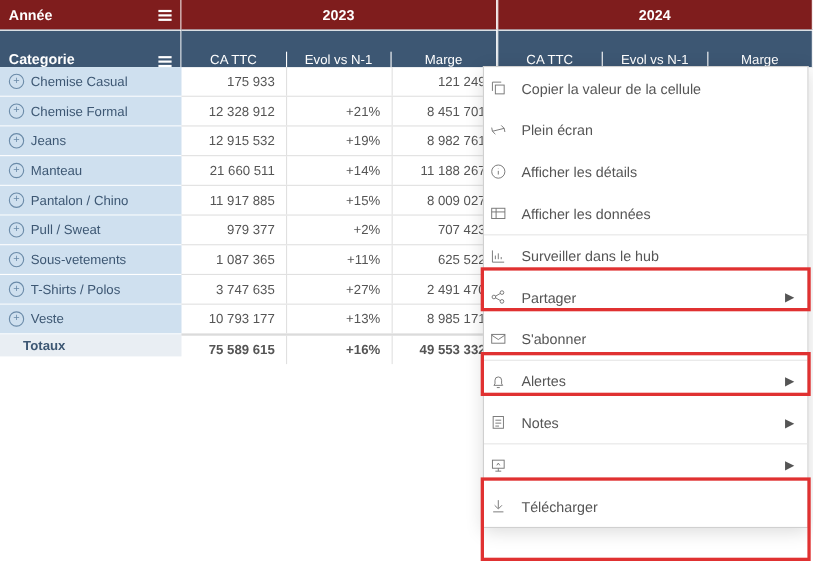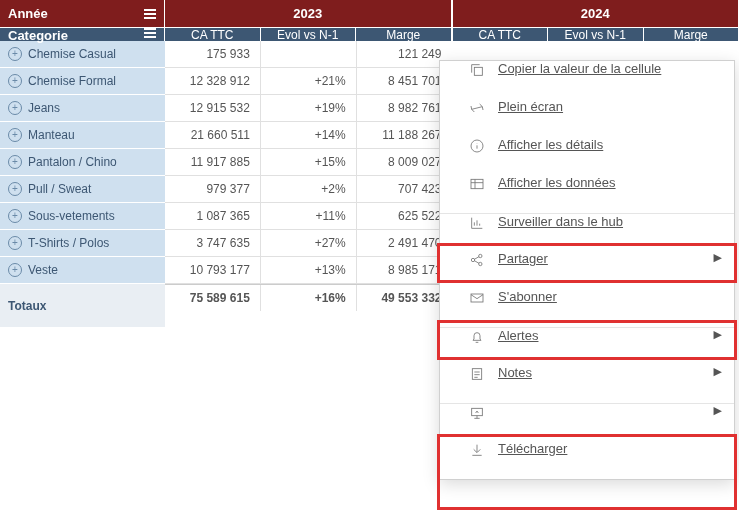--- a/index.html
+++ b/index.html
@@ -4,47 +4,47 @@
 <style>
 * { box-sizing: border-box; margin: 0; padding: 0; }
 body { font-family: "Segoe UI", Arial, sans-serif; font-size: 12px; color: #333; background: #fff; width: 739px; height: 510px; overflow: hidden; position: relative; }
 
 .container { display: flex; height: 100%; }
 
 .left-col { width: 165px; flex-shrink: 0; }
 .data-col { flex: 1; }
 
 .hdr-row1 { background: #7f1d1d; color: #fff; height: 27px; display: flex; align-items: center; border-right: 1px solid #fff; }
-.hdr-row2 { background: #3d5773; color: #fff; height: 14px; display: flex; align-items: flex-start; border-right: 1px solid #fff; border-top: 1px solid #fff; }
+.hdr-row2 { background: #3d5773; color: #fff; height: 34px; display: flex; align-items: flex-end; border-right: 1px solid #fff; border-top: 1px solid #fff; }
 
 .left-col .hdr-row1, .left-col .hdr-row2 { justify-content: space-between; padding: 0 8px; font-weight: 600; font-size: 13px; }
 .hamburger { display: inline-flex; flex-direction: column; gap: 2px; cursor: pointer; }
 .hamburger span { display: block; width: 12px; height: 2px; background: #fff; }
 
 .year-hdr { justify-content: center; font-weight: 600; font-size: 13px; }
 .sub-hdrs { display: flex; }
 .sub-hdr { flex: 1; text-align: center; font-size: 12px; display: flex; align-items: center; justify-content: center; border-right: 1px solid #fff; }
 .sub-hdr:last-child { border-right: none; }
 
 .cat-row { height: 27px; background: #cfe0ef; border-bottom: 1px solid #fff; display: flex; align-items: center; padding: 0 8px; color: #3d5773; font-size: 12px; }
 .cat-row .expand { margin-right: 6px; display: inline-flex; align-items: center; justify-content: center; width: 14px; height: 14px; border: 1px solid #6a8aa8; border-radius: 50%; font-size: 10px; line-height: 1; color: #6a8aa8; }
-.total-row { height: 43px; background: #e9eef3; display: flex; align-items: center; padding: 0 8px; font-weight: 600; color: #3d5773; }
+.total-row { height: 20px; background: #e9eef3; display: flex; align-items: center; padding: 0 21px; font-weight: 600; color: #3d5773; }
 
 .data-body .drow { height: 27px; display: flex; border-bottom: 1px solid #e0e0e0; }
 .data-body .drow.total { font-weight: 600; border-top: 1px solid #ccc; border-bottom: none; }
 .dcell { flex: 1; padding: 0 10px; display: flex; align-items: center; justify-content: flex-end; border-right: 1px solid #e0e0e0; color: #555; font-size: 12px; }
 .dcell:last-child { border-right: none; }
 
 .data-cols-wrap { display: flex; }
 .year-block { flex: 1; border-right: 1px solid #fff; }
 .year-block:last-child { border-right: none; }
 
 
 .ctx-menu { position: absolute; top: 60px; left: 439px; width: 296px; background: #fff; border: 1px solid #d0d0d0; box-shadow: 0 4px 16px rgba(0,0,0,0.15); z-index: 100; }
-.ctx-item { height: 38px; display: flex; padding: 0 28px; color: #555; font-size: 13px; cursor: pointer; position: relative; text-decoration: underline; }
+.ctx-item { height: 38px; display: flex; align-items: center; padding: 0 4px; color: #555; font-size: 13px; cursor: pointer; position: relative; }
 .ctx-item.sep { border-top: 1px solid #e5e5e5; }
 .ctx-icon { width: 18px; height: 18px; margin-right: 12px; display: inline-flex; align-items: center; justify-content: center; color: #777; }
 .ctx-icon svg { width: 16px; height: 16px; stroke: currentColor; fill: none; stroke-width: 1.3; }
 .ctx-arrow { position: absolute; right: 12px; color: #555; font-size: 11px; }
 
 .hl-box { position: absolute; border: 3px solid #e03131; pointer-events: none; z-index: 200; }
 .hl1 { top: 243px; left: 437px; width: 300px; height: 40px; }
 .hl2 { top: 320px; left: 437px; width: 300px; height: 40px; }
 .hl3 { top: 434px; left: 437px; width: 300px; height: 76px; }
 </style>

